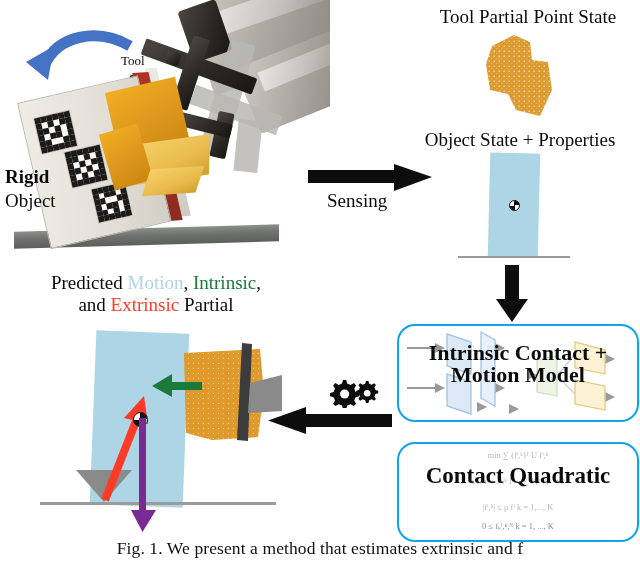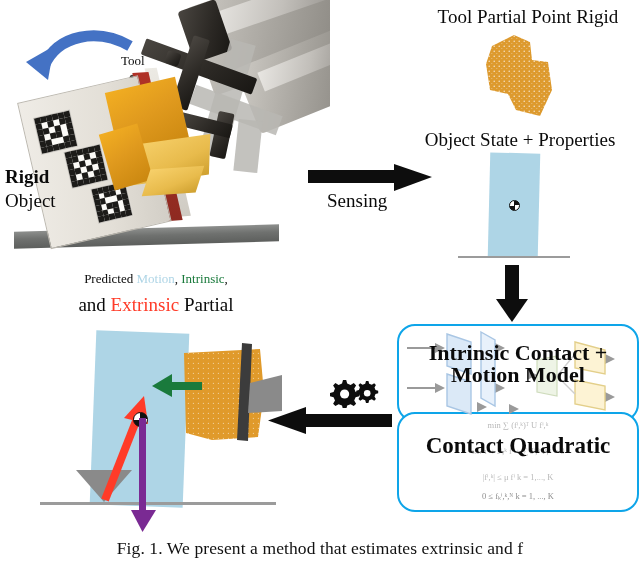--- a/index.html
+++ b/index.html
@@ -224,21 +224,21 @@
     <svg class="abs" style="left:14px;top:18px;" width="130" height="66" viewBox="0 0 130 66">
       <path d="M30 48 C 44 16, 84 10, 116 28" stroke="#4472C4" stroke-width="11" fill="none" stroke-linecap="butt"></path>
       <path d="M34 62 L 12 44 L 40 28 Z" fill="#4472C4"></path>
     </svg>
 
     <div class="lbl" style="left:121px;top:54px;font-size:13px;">Tool</div>
     <div class="lbl bold" style="left:5px;top:166px;font-size:19px;">Rigid</div>
     <div class="lbl" style="left:5px;top:190px;font-size:19px;">Object</div>
   </div>
 
-  <div class="lbl" style="left:416px;top:6px;font-size:19px;width:224px;text-align:center;">Tool Partial Point Rigid</div>
+  <div class="lbl" style="left:416px;top:6px;font-size:19px;width:224px;text-align:center;">Tool Partial Point State</div>
 
   <svg class="abs" style="left:468px;top:30px;" width="106" height="92" viewBox="0 0 106 92">
     <defs>
       <clipPath id="pcClip">
         <path d="M24 16 L46 5 L62 12 L64 30 L80 32 L84 60 L72 86 L48 80 L40 64 L22 60 L18 34 Z"></path>
       </clipPath>
       <pattern id="pcDots" width="5" height="5" patternUnits="userSpaceOnUse">
         <rect width="5" height="5" fill="#DD9A2E"></rect>
         <circle cx="1.2" cy="1.2" r="0.75" fill="#ffffff" opacity="0.75"></circle>
         <circle cx="3.8" cy="3.6" r="0.5" fill="#ffffff" opacity="0.45"></circle>
@@ -297,21 +297,21 @@
         <line x1="158" y1="50" x2="176" y2="28"></line>
         <line x1="158" y1="50" x2="176" y2="68"></line>
       </g>
     </svg>
     <div class="rboxTxt" style="padding-top:16px;">
       <div style="font-size:22px;">Intrinsic Contact +</div>
       <div style="font-size:22px;">Motion Model</div>
     </div>
   </div>
 
-  <div class="rbox" style="left:397px;top:412px;width:238px;height:96px;">
+  <div class="rbox" style="left:397px;top:442px;width:238px;height:96px;">
     <div class="qpmath" style="font-size:8.5px;line-height:1.55;">
       <div>min      ∑ (fⁱ,ᵏ)ᵀ U fⁱ,ᵏ</div>
       <div style="margin-top:13px;">s.t.  τⁱ + Jⁱ,ᵏ fⁱ + ∑ Jⁱ,ᵏ fⁱ,ᵏ = 0</div>
       <div style="margin-top:13px;">|fⁱ,ᵏ| ≤ μ fⁱ    k = 1,..., K</div>
       <div style="margin-top:5px;color:#8e8e8e;">0 ≤ fₖⁱ,ᵏ,ᴺ    k = 1, ..., K</div>
     </div>
     <div class="rboxTxt" style="padding-top:20px;">
       <div style="font-size:23px;">Contact Quadratic</div>
     </div>
   </div>
@@ -329,21 +329,21 @@
                l-1.4-2.4 l1.7-1.7 l2.4 1.4 l2.6-1 z"></path>
       <circle cx="42.2" cy="15.2" r="3.3" fill="#ffffff"></circle>
     </g>
   </svg>
 
   <svg class="abs" style="left:266px;top:406px;" width="126" height="30" viewBox="0 0 126 30">
     <rect x="38" y="8" width="88" height="13" fill="#0d0d0d"></rect>
     <path d="M40 1 L2 14.5 L40 28 Z" fill="#0d0d0d"></path>
   </svg>
 
-  <div class="lbl" style="left:0px;top:272px;width:312px;text-align:center;font-size:13px;">
+  <div class="lbl" style="left:0px;top:272px;width:312px;text-align:center;font-size:19px;">
     <span>Predicted </span><span style="color:#AED5E6;">Motion</span><span>, </span><span style="color:#1A7A3C;">Intrinsic</span><span>,</span>
   </div>
   <div class="lbl" style="left:0px;top:294px;width:312px;text-align:center;font-size:19px;">
     <span>and </span><span style="color:#FF3B28;">Extrinsic</span><span> Partial</span>
   </div>
 
   <div class="objRect" style="left:93px;top:332px;width:93px;height:174px;transform:rotate(2.2deg);"></div>
 
   <svg class="abs" style="left:182px;top:347px;" width="84" height="95" viewBox="0 0 84 95">
     <defs>

